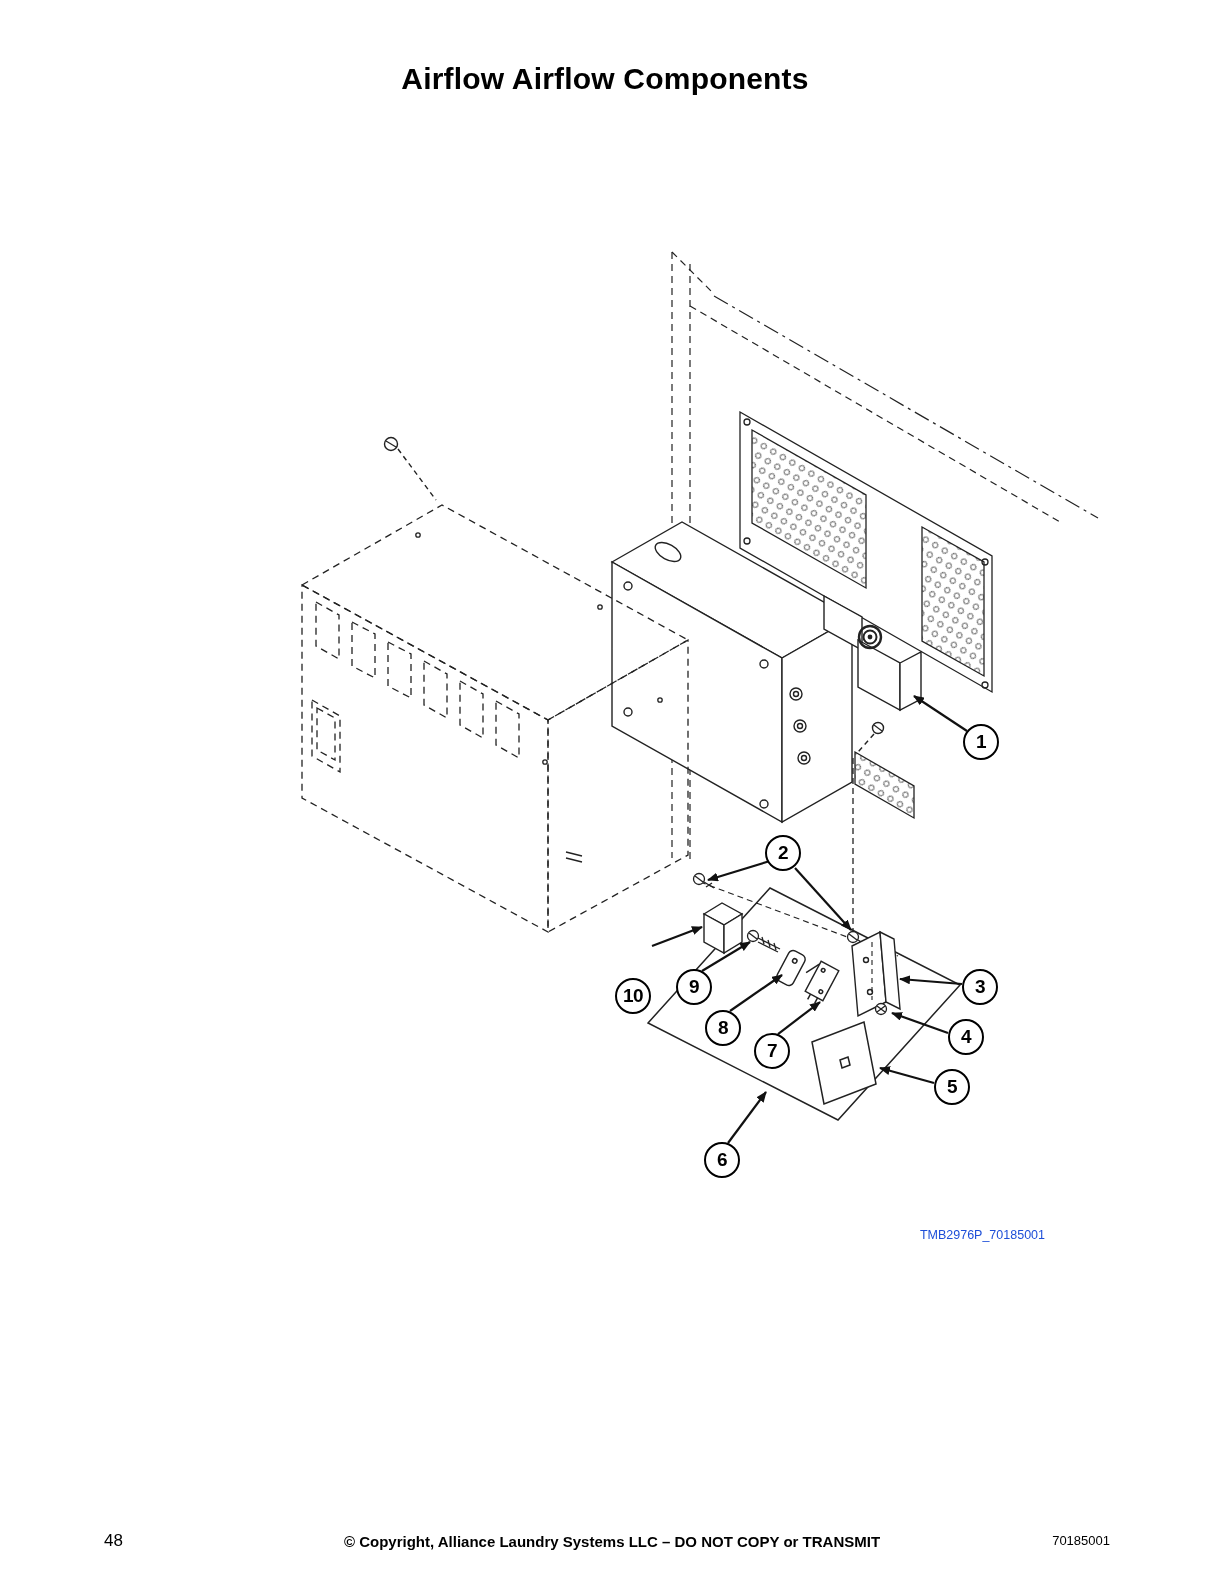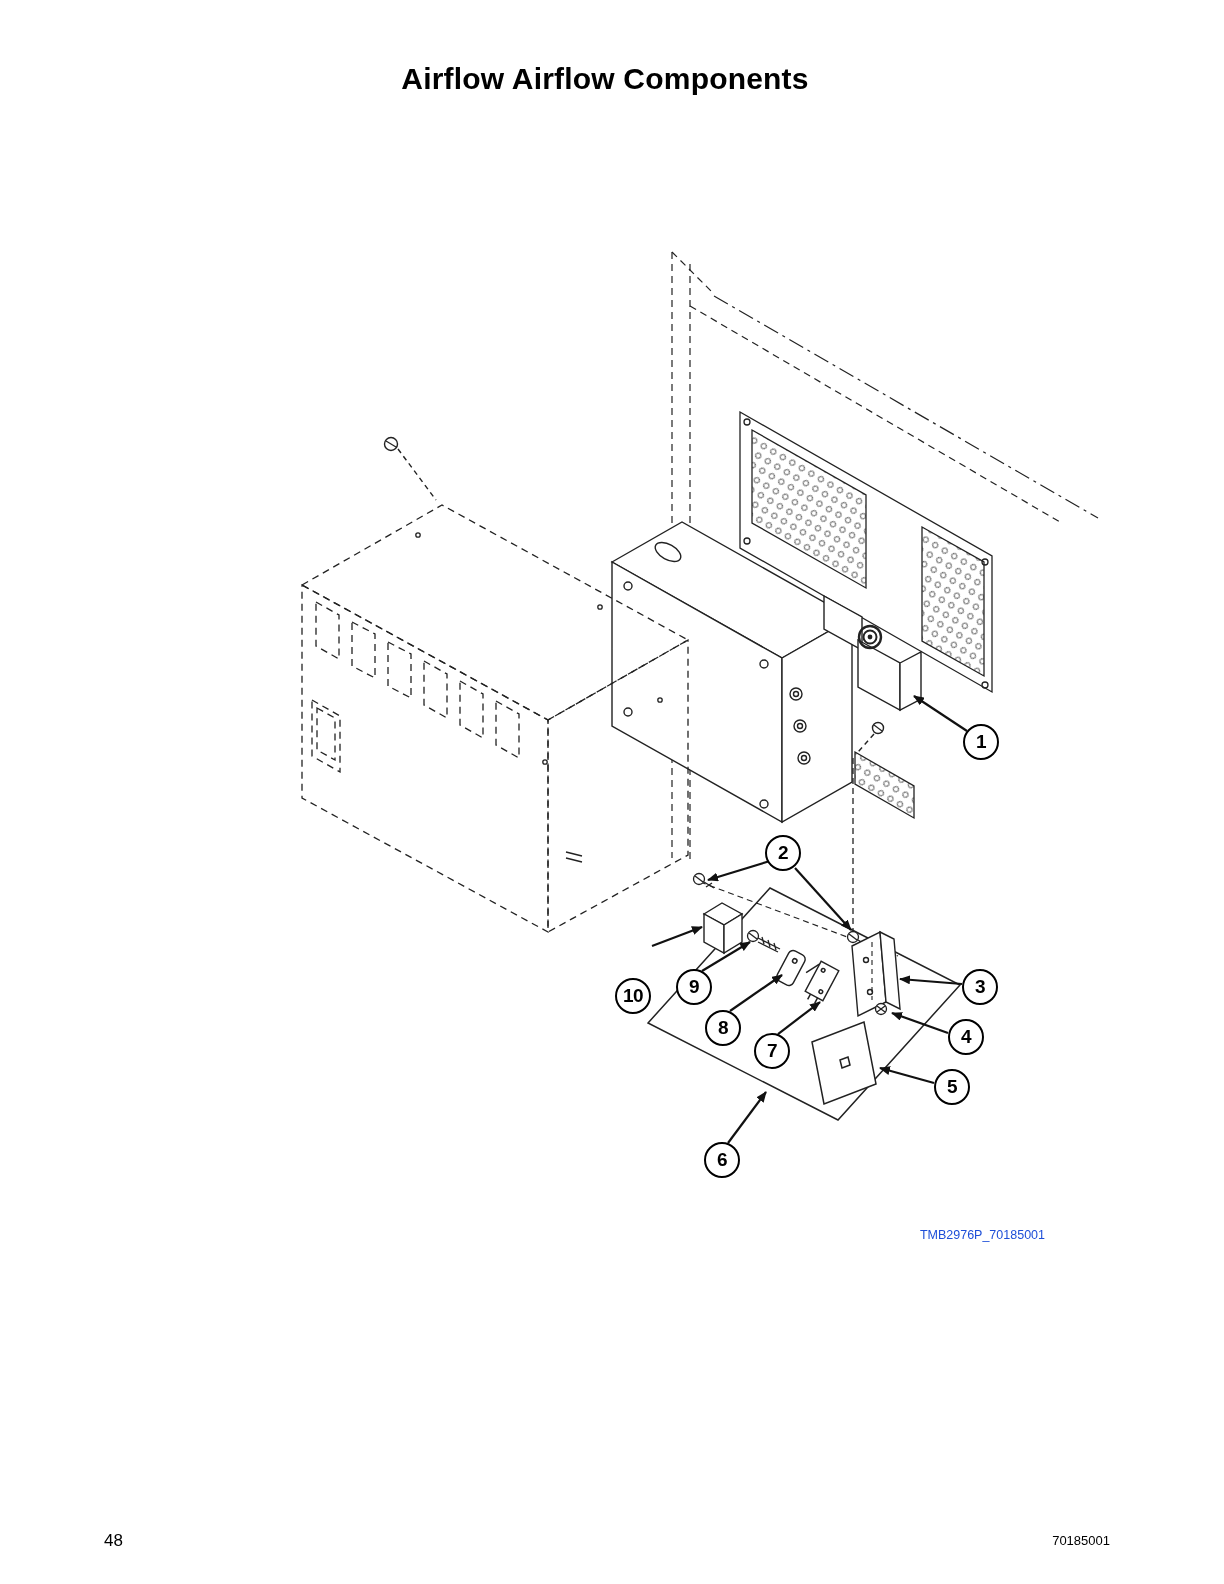--- a/index.html
+++ b/index.html
@@ -278,16 +278,17 @@
     <span>9</span>
   </div>
   <div class="callout" style="left:615px; top:937px;margin-top:41px;">
     <span>10</span>
   </div>
 
   <div class="figure-code">TMB2976P_70185001</div>
 
   <div class="footer">
     <span class="page-number">48</span>
+    <span class="copyright">© Copyright, Alliance Laundry Systems LLC – DO NOT COPY or TRANSMIT</span>
     <span class="doc-number">70185001</span>
   </div>
 
 </div>
 
 </body></html>

